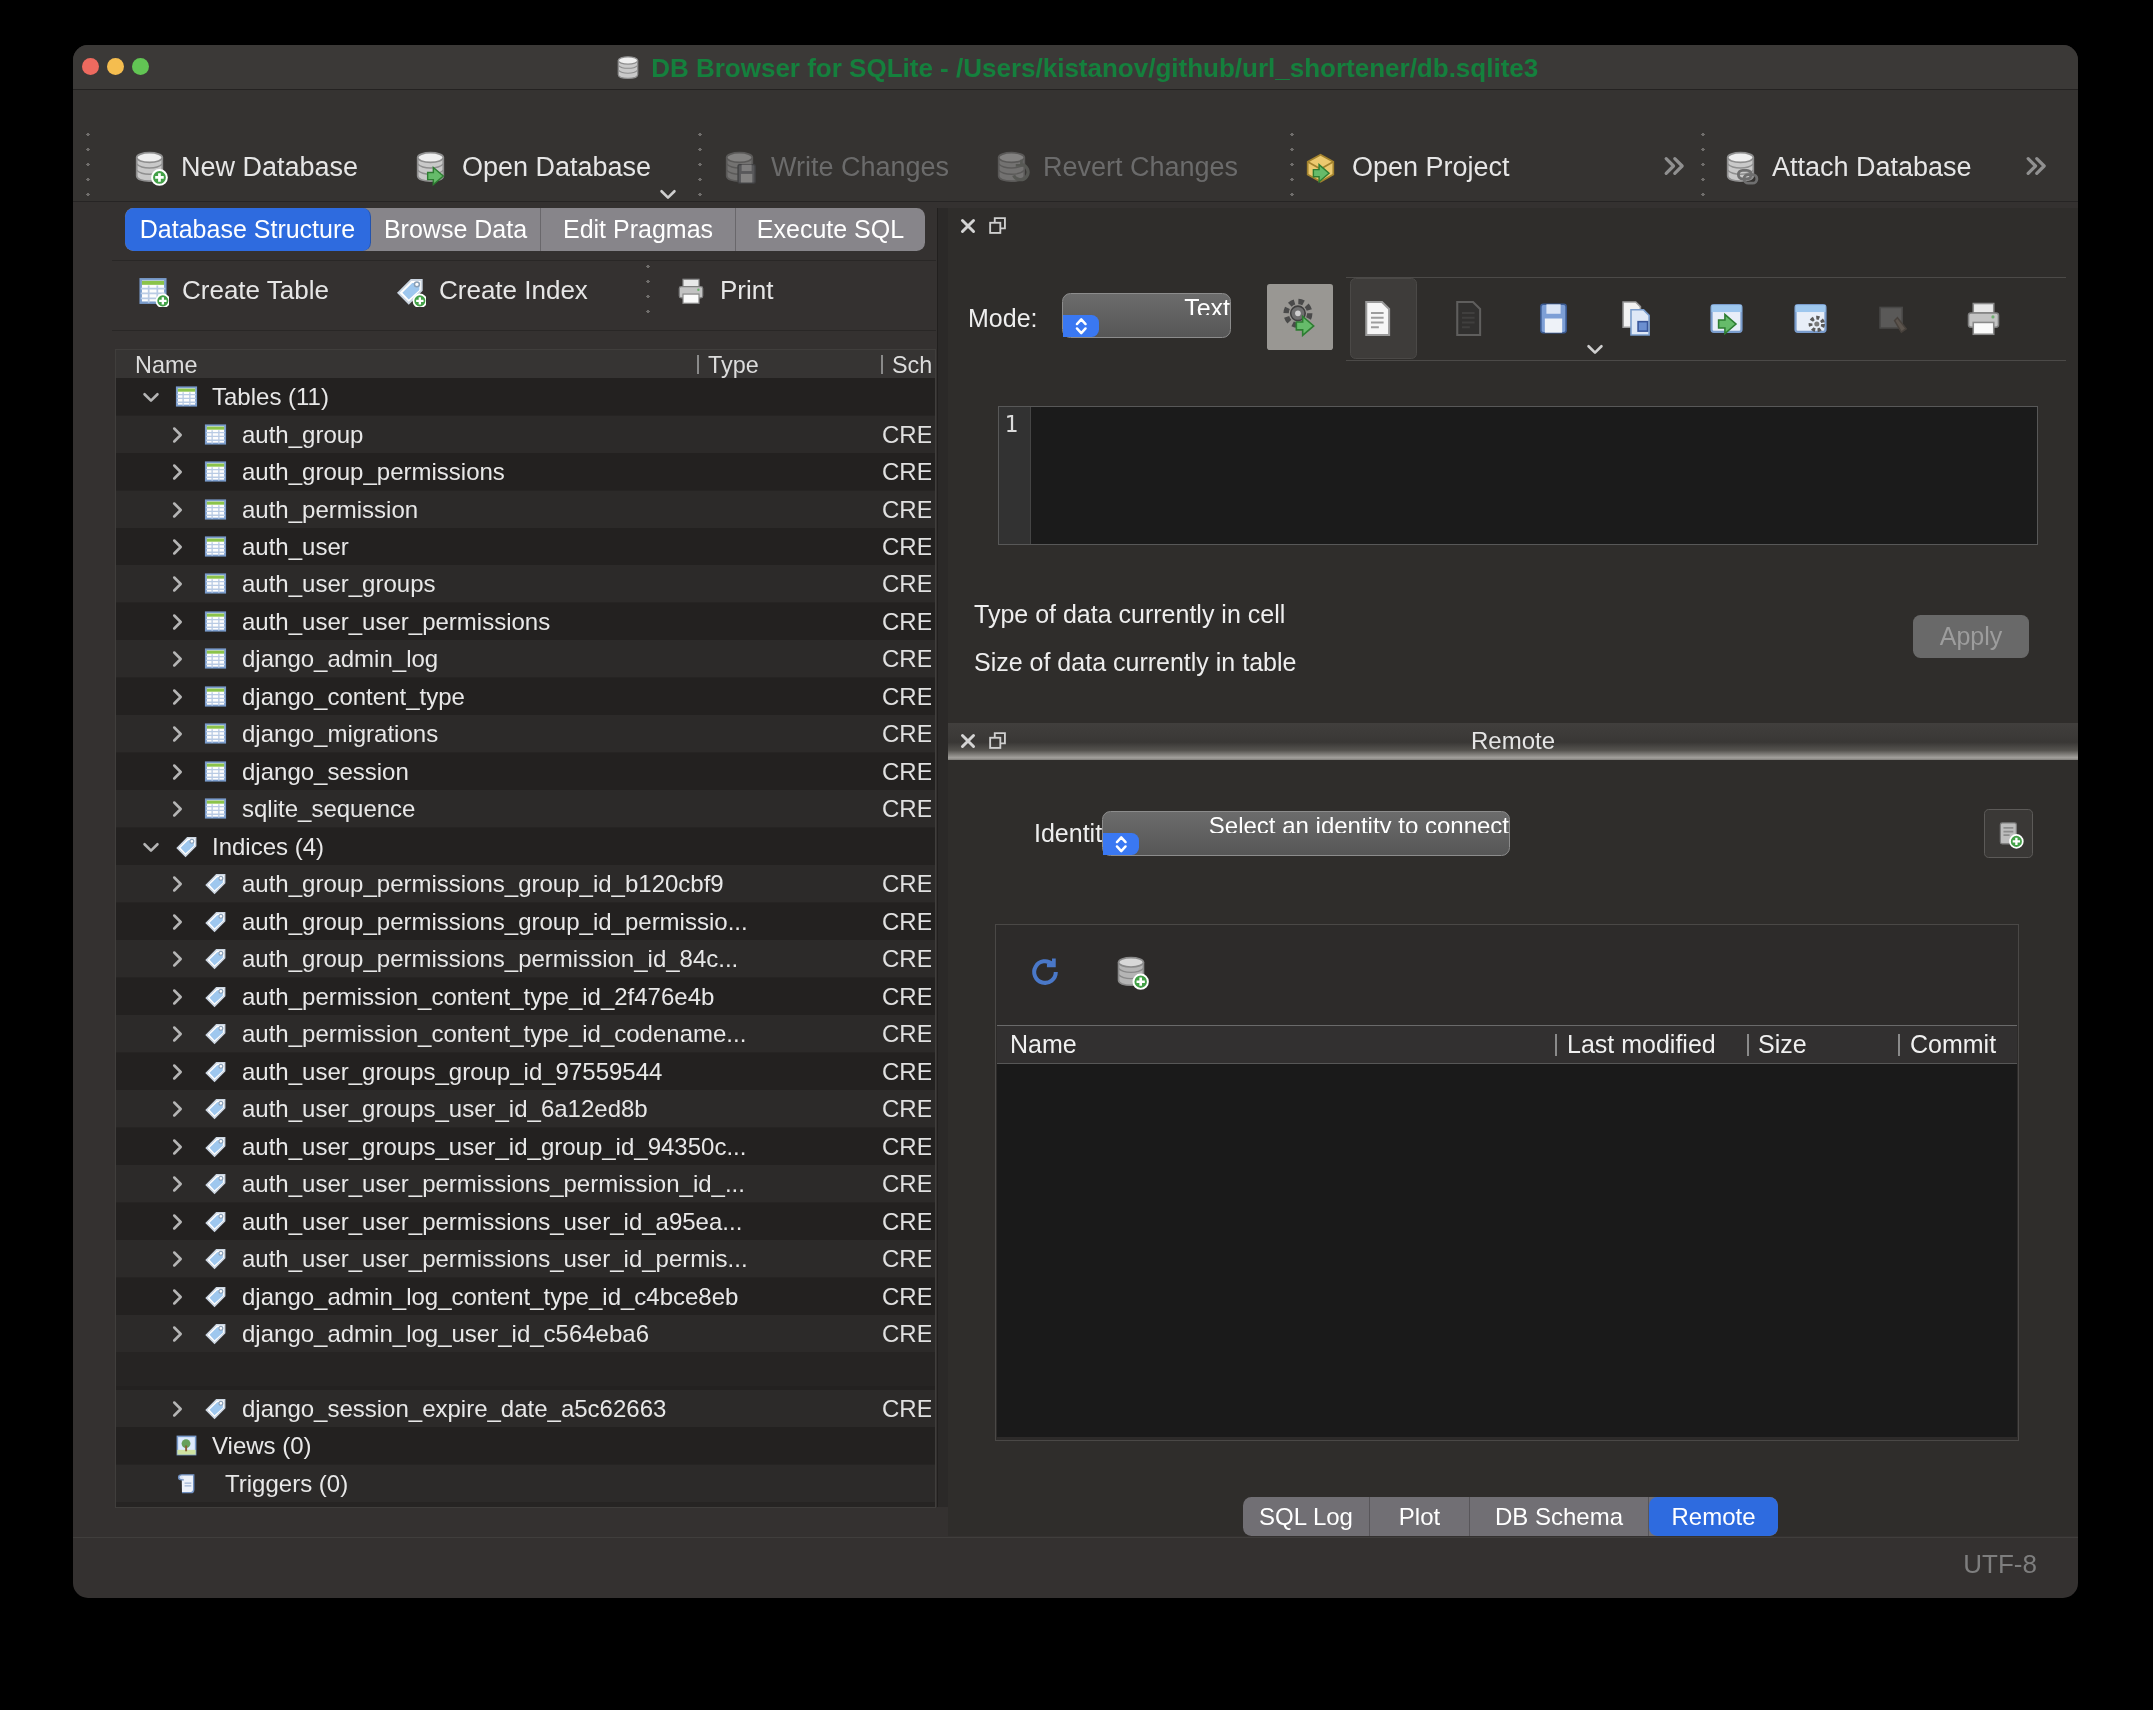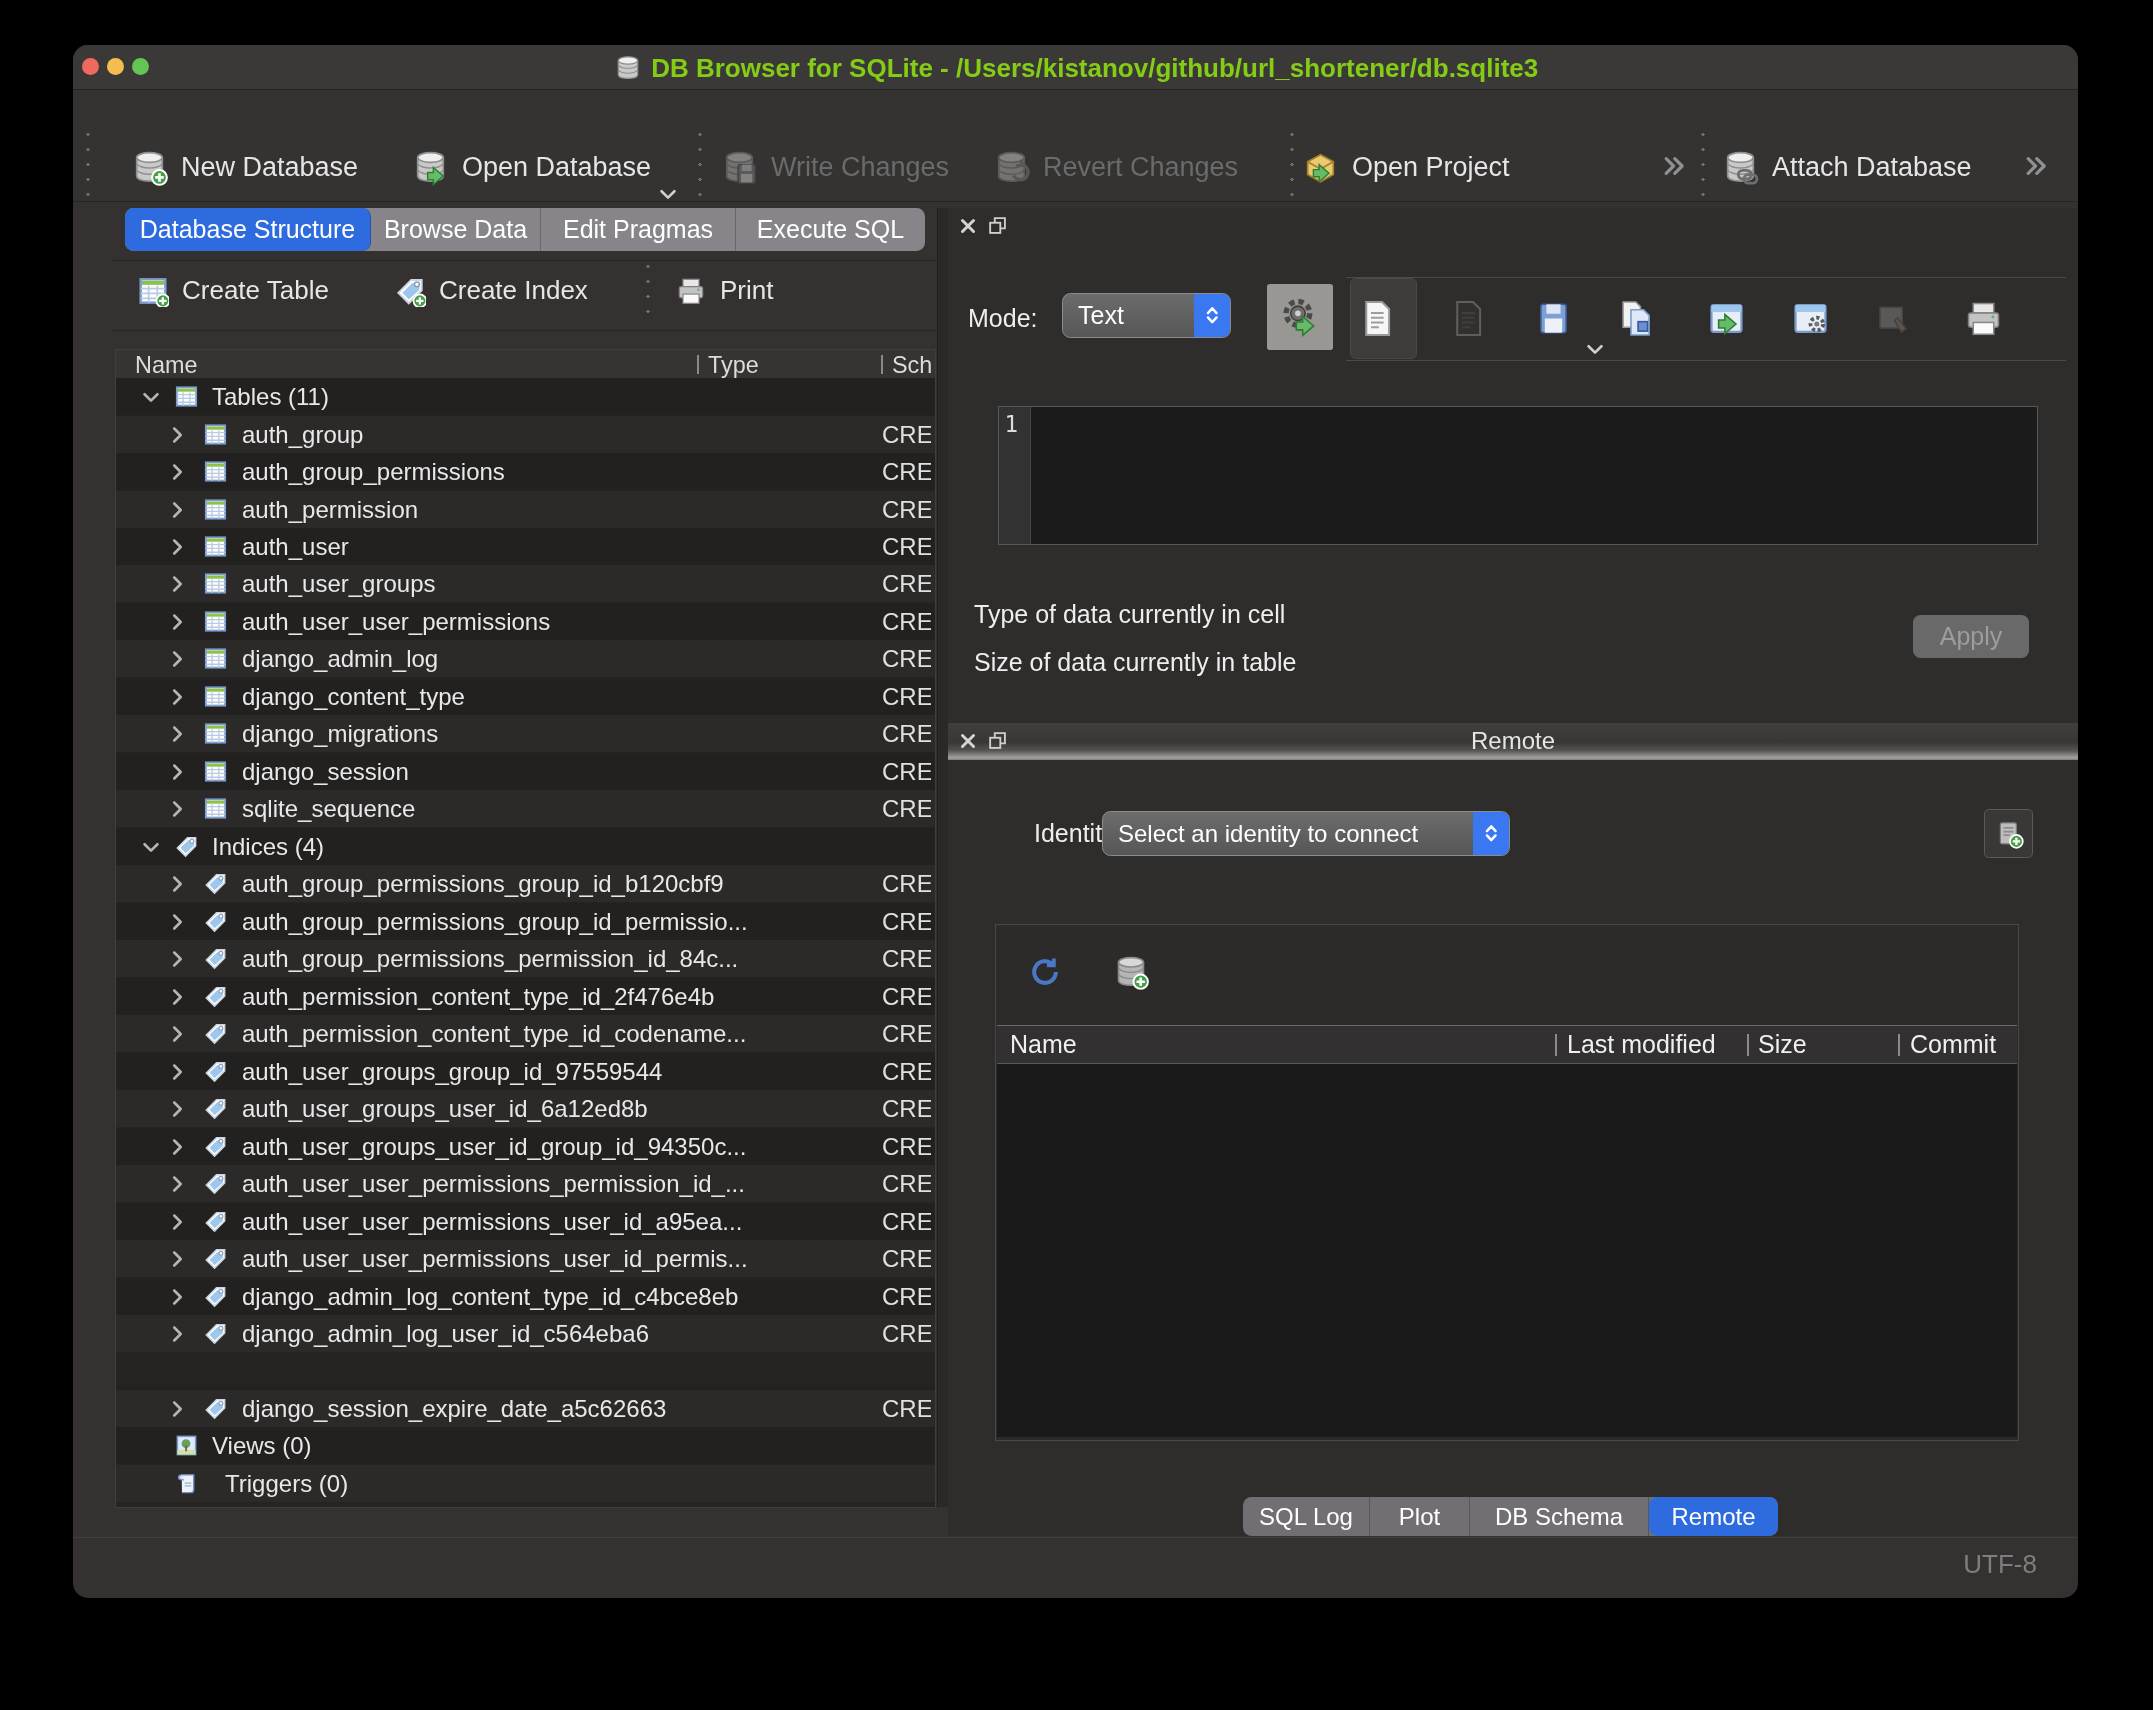--- a/index.html
+++ b/index.html
@@ -6,21 +6,21 @@
   #screen{position:relative;width:2153px;height:1711px;background:#000;overflow:hidden;
           font-family:"Liberation Sans","DejaVu Sans",sans-serif;color:#dedede;}
   .abs{position:absolute;}
   .ic{display:inline-block;line-height:0;}
   .ic svg{width:100%;height:100%;display:block;}
   
   #window{left:73px;top:45px;width:2005px;height:1553px;background:#343130;border-radius:15px;}
   #titlebar{left:73px;top:45px;width:2005px;height:44px;background:#3b3937;border-radius:15px 15px 0 0;border-bottom:0.9px solid #242221;}
   .light{width:17px;height:17px;border-radius:50%;}
   #titlegrp{left:420px;top:52px;width:1312px;height:32px;display:flex;align-items:center;justify-content:center;gap:9.4px;}
-  #titlegrp .t{font-size:26px;font-weight:700;color:#84cc16;white-space:nowrap;}
+  #titlegrp .t{font-size:26px;font-weight:700;color:#15803d;white-space:nowrap;}
   
   #toolbar{left:73px;top:90px;width:2005px;height:111px;background:#353331;border-bottom:0.9px solid #262424;}
   .tbtn{display:flex;align-items:center;gap:13px;height:52px;top:141px;cursor:default;}
   .tbtn .lbl{font-size:27px;color:#e6e6e6;white-space:nowrap;}
   .tbtn.disabled .lbl{color:#6b6b6b;}
   .tbtn.disabled .ic{opacity:.42;filter:grayscale(.9);}
   .dotsep{width:3.7px;background-image:radial-gradient(circle,#6f6d6b 1.5px,transparent 1.7px);background-size:3.7px 15px;background-repeat:repeat-y;}
   
   .seg{display:flex;border-radius:8.4px;overflow:hidden;}
   .seg .s{display:flex;align-items:center;justify-content:center;color:#fff;white-space:nowrap;border-right:0.9px solid rgba(0,0,0,.22);}
@@ -45,21 +45,21 @@
   .trow.alt1{background:#2c2a29;}
   .trow .nm{position:absolute;top:4.7px;white-space:nowrap;}
   .trow .schema{position:absolute;left:766px;top:4.7px;width:49px;overflow:hidden;white-space:nowrap;color:#e0e0e0;}
   
   #splitter{left:937px;top:208px;width:11.2px;height:1299px;background:#2b2928;border-left:0.9px solid #211f1e;border-right:0.9px solid #211f1e;}
   
   .phead{height:37px;background:linear-gradient(180deg,#413f3d 0%,#393735 52%,#55534f 74%,#a3a19d 94%,#807e7a 100%);}
   .phead .ttl{position:absolute;left:0;right:0;top:3.7px;text-align:center;font-size:24px;color:#e5e5e5;}
   .panelbg{background:#2f2d2b;}
   
-  .popup{display:flex;align-items:center;background:linear-gradient(#6c6c6c,#565656);border:0.9px solid #8c8c8c;border-radius:8.4px;box-sizing:border-box;}
+  .popup{display:flex;align-items:flex-end;background:linear-gradient(#6c6c6c,#565656);border:0.9px solid #8c8c8c;border-radius:8.4px;box-sizing:border-box;flex-direction:column;}
   .popup .val{flex:1;padding-left:15px;font-size:25px;color:#fff;white-space:nowrap;overflow:hidden;}
   .popup .cap{width:36px;align-self:stretch;background:#3a78f2;border-radius:0 7.5px 7.5px 0;display:flex;align-items:center;justify-content:center;}
   
   #editor{left:998px;top:406px;width:1040px;height:139px;background:#1b1b1b;border:0.9px solid #585858;box-sizing:border-box;display:flex;}
   #gutter{width:32px;background:#323232;border-right:0.9px solid #454545;font-family:"DejaVu Sans Mono",monospace;font-size:22.5px;color:#dcdcdc;padding:3.7px 0 0 5.6px;box-sizing:border-box;}
   .biglbl{font-size:25px;color:#eeeeee;white-space:nowrap;}
   #applybtn{left:1913px;top:615px;width:116px;height:43px;background:#696969;border-radius:7.5px;display:flex;align-items:center;justify-content:center;font-size:25px;color:#9d9d9d;}
   
   .striphline{height:0.9px;background:#4c4a48;}
   #selbox{left:1350px;top:278px;width:67px;height:81px;background:#3e3c3a;border:0.9px solid #4b4947;border-radius:5.6px;box-sizing:border-box;}

